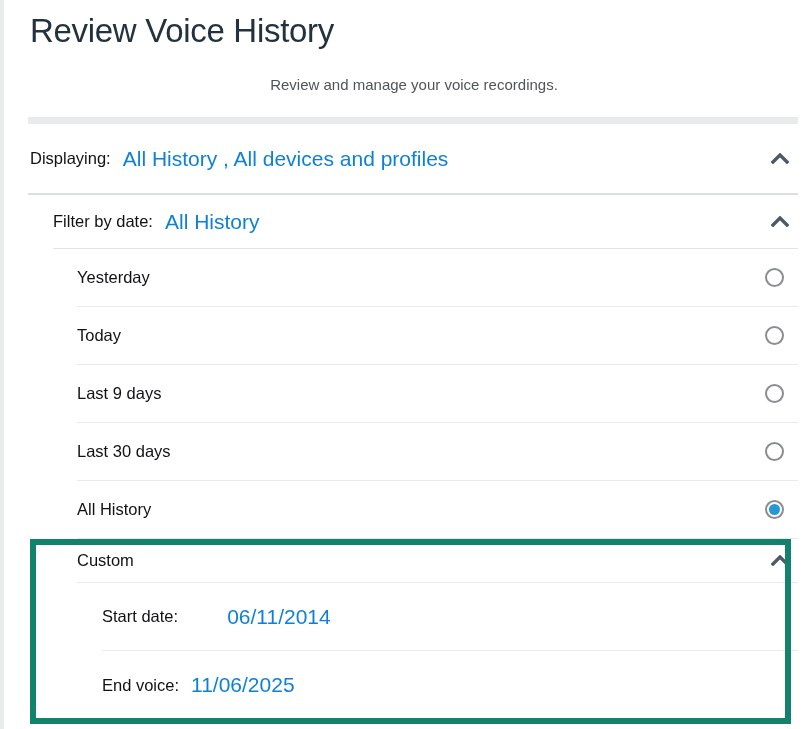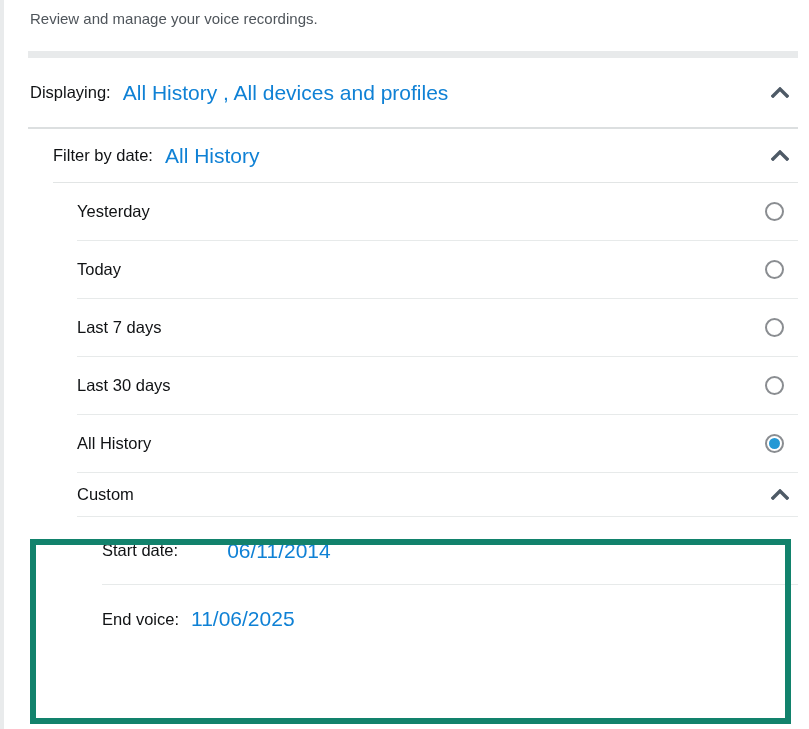--- a/index.html
+++ b/index.html
@@ -31,23 +31,24 @@
     width: 768px;
   }
   .page-title {
     margin-top: 12px;
     font-size: 33px;
     font-weight: 400;
     letter-spacing: -0.3px;
     color: #23323F;
   }
   .page-subtitle {
-    margin-top: 10px;
+    margin-top: 26px;
     font-size: 15px;
     color: #4F555B;
+    text-align: center;
   }
   .thick-divider {
     margin-top: 24px;
     margin-left: -2px;
     height: 7px;
     background: #e8eaeb;
   }
   .row {
     display: flex;
     align-items: center;
@@ -124,20 +125,21 @@
   }
   svg.chev { display: block; }
 </style>
 </head>
 <body>
 
 <div class="left-strip"></div>
 
 <div class="content">
 
+  <h1 class="page-title">Review Voice History</h1>
   <div class="page-subtitle">Review and manage your voice recordings.</div>
 
   <div class="thick-divider"></div>
 
   <div class="row displaying-row">
     <span class="row-label">Displaying:</span>
     <a class="link">All History , All devices and profiles</a>
     <span class="spacer"></span>
     <button class="chevron-btn">
       <span>
@@ -175,21 +177,21 @@
         <span class="radio"></span>
       </div>
 
       <div class="row option-row">
         <span class="option-label">Today</span>
         <span class="spacer"></span>
         <span class="radio"></span>
       </div>
 
       <div class="row option-row">
-        <span class="option-label">Last 7 days</span>
+        <span class="option-label">Last 9 days</span>
         <span class="spacer"></span>
         <span class="radio"></span>
       </div>
 
       <div class="row option-row">
         <span class="option-label">Last 30 days</span>
         <span class="spacer"></span>
         <span class="radio"></span>
       </div>
 

